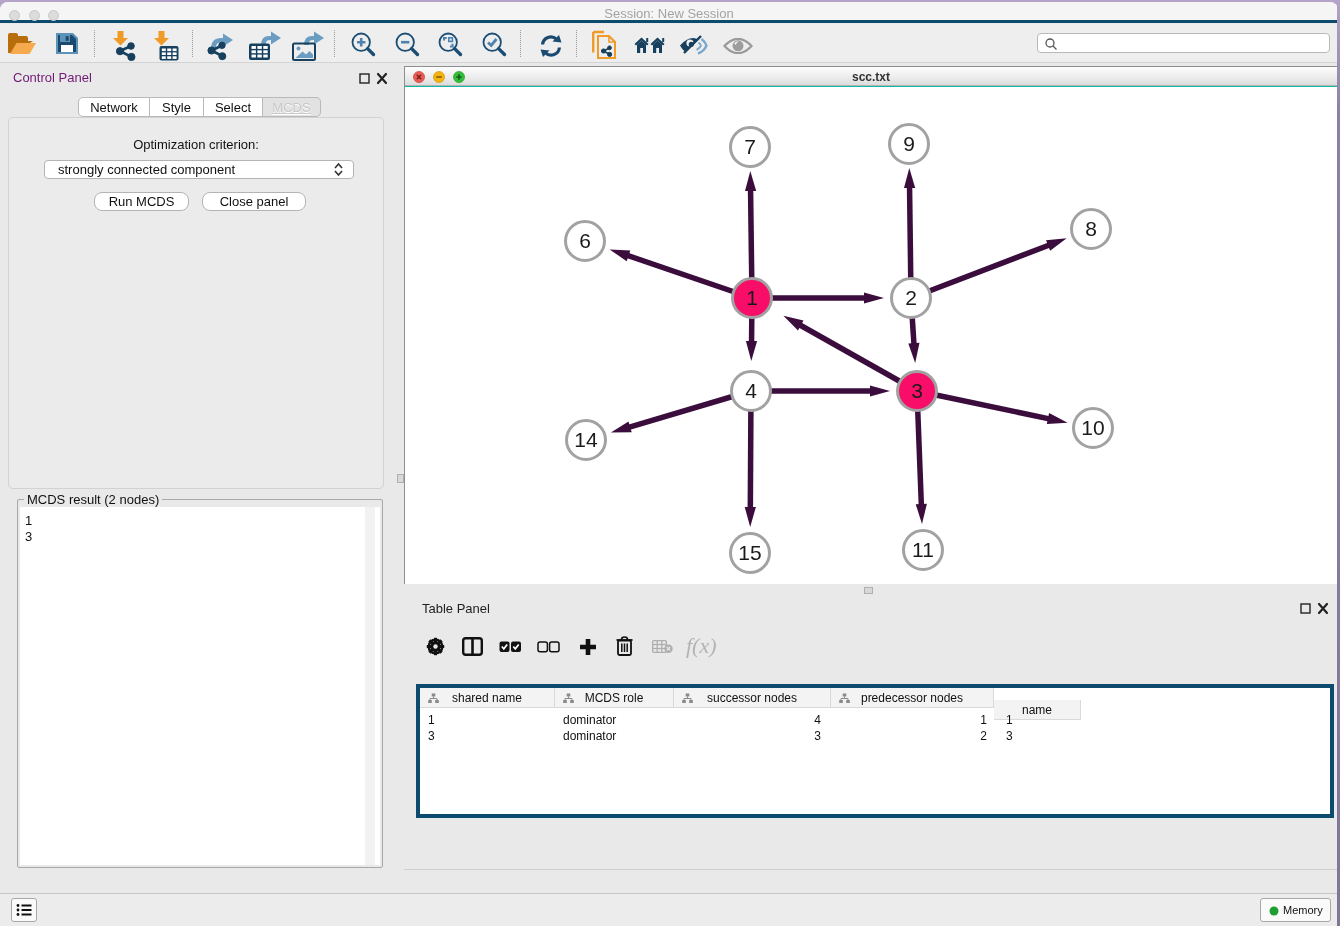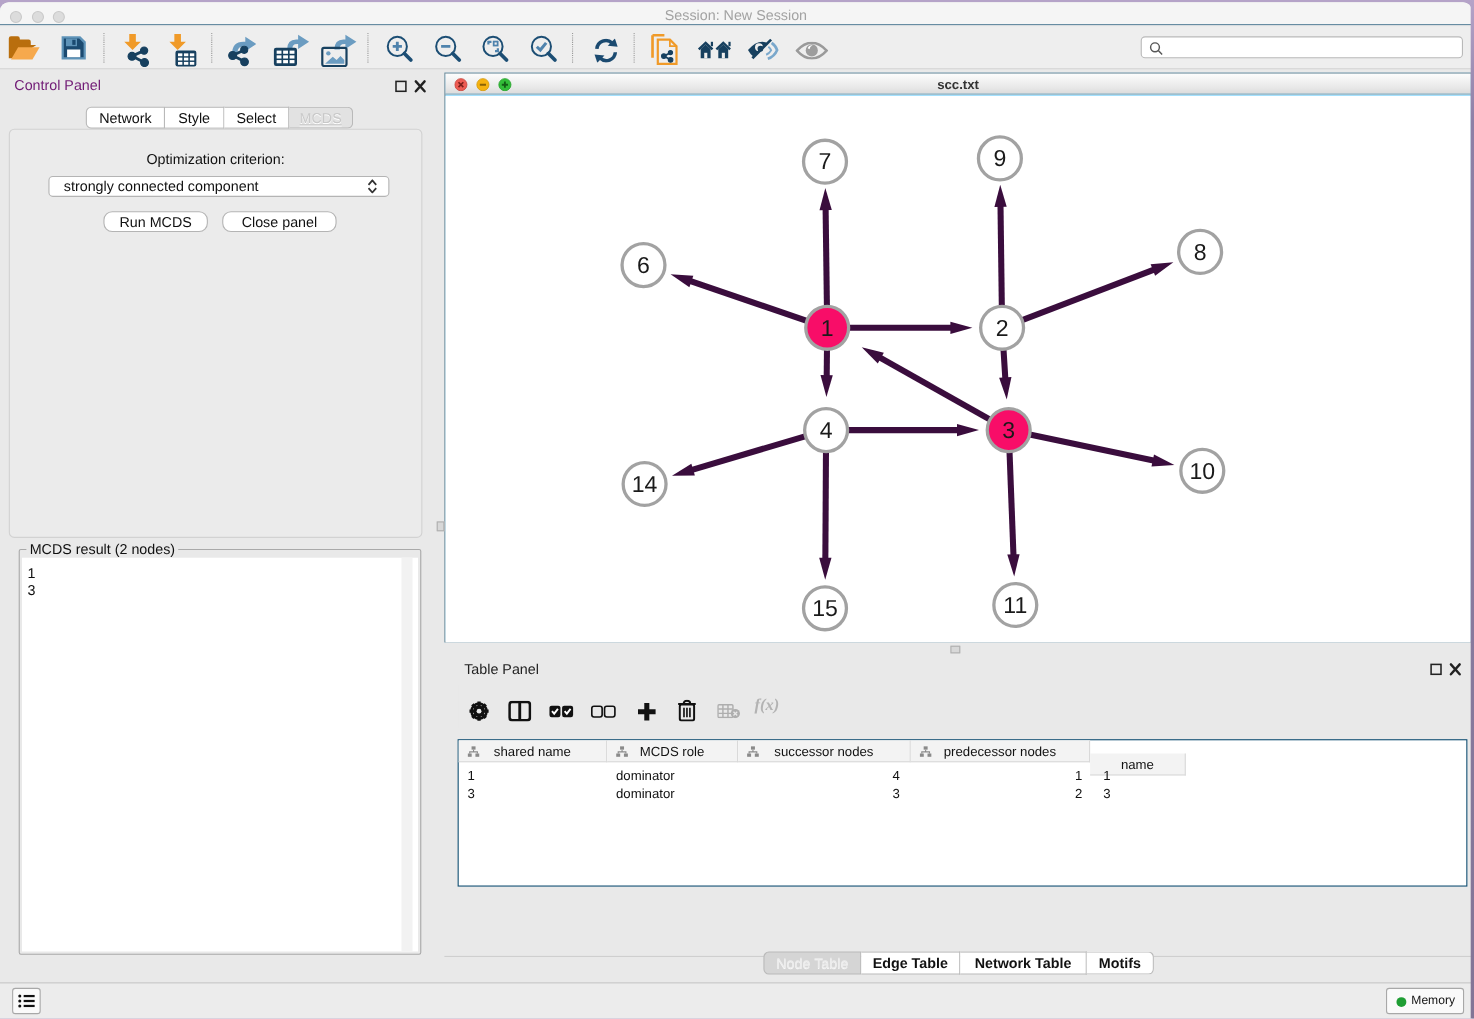--- a/index.html
+++ b/index.html
@@ -6,21 +6,21 @@
 html,body { width:1340px; height:926px; overflow:hidden; font-family:"Liberation Sans",sans-serif; }
 body { background:#b5a3c8; position:relative; }
 #win {
   position:absolute; left:0; top:2px; width:1338px; height:924px;
   background:#e9e9e9; border-radius:8px 8px 0 0;
 }
 #rightstrip { position:absolute; right:0; top:0; width:3px; height:926px;
   background:linear-gradient(#b5a3c8, #8d80a6 12%, #837596); z-index:50; }
 
 #titlebar { position:absolute; left:0; top:2px; width:1338px; height:21px;
-  background:#f5f5f5; border-radius:8px 8px 0 0; border-bottom:1px solid #0c4a6e; }
+  background:#f5f5f5; border-radius:8px 8px 0 0; border-bottom:3px solid #0c4a6e; }
 .tl { position:absolute; top:8px; width:11px; height:11px; border-radius:50%;
   background:#dcdcdc; border:1px solid #c9c9c9; }
 #title-text { position:absolute; top:4px; width:100%; text-align:center;
   font-size:13px; color:#a3a3a3; }
 
 #toolbar { position:absolute; left:0; top:24px; width:1338px; height:39px;
   background:#eeeeee; border-bottom:1px solid #d4d4d4; }
 .tbsep { position:absolute; top:6px; height:27px; width:0;
   border-left:1px dotted #9a9a9a; }
 .tbi { position:absolute; top:3px; }
@@ -46,33 +46,33 @@
   border-radius:8px; font-size:13px; color:#111; text-align:center; line-height:17px; }
 #fieldset { position:absolute; left:17px; top:435px; width:366px; height:369px;
   border:1px solid #a9a9a9; border-radius:2px;text-align:center; }
 #fs-legend { position:absolute; left:6px; top:-8px; background:#e9e9e9;
   padding:0 3px; font-size:13px; color:#111; }
 #fs-white { position:absolute; left:2px; top:7px; width:360px; height:358px; background:#fff; }
 #fs-scroll { position:absolute; right:5px; top:0px; width:10px; height:358px; background:#f2f2f2; }
 #fs-text { position:absolute; left:5px; top:6px; font-size:13px; color:#111; line-height:16px; }
 
 #netwin { position:absolute; left:404px; top:66px; width:934px; height:518px;
-  border:1px solid #8e8e8e; background:#7dd3fc; }
+  border:1px solid #8e8e8e; background:#14b8a6; }
 #nw-titlebar { position:absolute; left:0; top:0; width:100%; height:19px;
   background:linear-gradient(#fdfdfd,#e8e8e8 70%,#dcdcdc); border-bottom:1px solid #b4b4b4; }
 #nw-title { position:absolute; width:100%; top:3px; text-align:center;
   font-size:12px; font-weight:bold; color:#333; }
 #nw-canvas { position:absolute; left:0; top:20px; width:932px; height:497px; background:#fff; }
 
 #tpanel { position:absolute; left:404px; top:596px; width:934px; height:297px; background:#e9e9e9; }
 #tp-title { position:absolute; left:18px; top:5px; font-size:13px; color:#222; }
 #tp-toolbar { position:absolute; left:13px; top:26px; width:908px; height:40px;
   background:#e9e9e9; }
-#tp-white { position:absolute; left:12px; top:76px; width:918px; height:134px;
-  background:#fff; border:1px solid #0c4a6e; }
+#tp-white { position:absolute; left:12px; top:88px; width:918px; height:134px;
+  background:#fff; border:4px solid #0c4a6e; }
 .th { position:absolute; top:0; height:20px; background:#f3f3f3;
   border-right:1px solid #d9d9d9; border-bottom:1px solid #d9d9d9;
   font-size:12px; color:#111; text-align:center; line-height:20px; }
 .trow { position:absolute; font-size:12px; color:#111; }
 .thicon { position:absolute; left:8px; top:5px; }
 #tp-tabs { position:absolute; left:290px; top:269px; height:21px; }
 .tptab { float:left; height:21px; line-height:20px; font-size:13px; font-weight:bold; text-align:center;
   background:#fff; border:1px solid #b9b9b9; border-left:none; color:#111; }
 .tptab.sel { background:#d5d5d5; color:#ececec; text-shadow:0 1px 0 #f8f8f8;
   border-radius:5px 0 0 5px; border-left:1px solid #b9b9b9; font-weight:normal; }
@@ -418,21 +418,21 @@
         <rect x="0.7" y="0.7" width="13.6" height="11.6" rx="1"></rect>
         <line x1="1" y1="4.5" x2="14" y2="4.5"></line>
         <line x1="1" y1="8.5" x2="14" y2="8.5"></line>
         <line x1="5.2" y1="1" x2="5.2" y2="12"></line>
         <line x1="9.8" y1="1" x2="9.8" y2="12"></line>
       </g>
       <circle cx="16.5" cy="8.7" r="4.2" fill="#aeaeae"></circle>
       <path d="M14.8 7 L18.2 10.4 M18.2 7 L14.8 10.4" stroke="#e9e9e9" stroke-width="1.2"></path>
     </svg>
 
-    <div style="position:absolute;left:269px;top:11px;font-family:'Liberation Serif',serif;font-style:italic;font-size:15px;color:#b3b3b3;font-weight:bold;">f(x)</div>
+    <div style="position:absolute;left:269px;top:11px;font-family:'Liberation Serif',serif;font-style:italic;font-size:22px;color:#b3b3b3;">f(x)</div>
   </div>
   <div id="tp-white">
     <div class="th" style="left:0px;width:135px;"><svg class="thicon" width="11" height="11" viewBox="0 0 11 11">
           <g fill="#8a8a8a">
             <rect x="3.7" y="0.5" width="3.6" height="3"></rect>
             <rect x="0.2" y="7" width="3.6" height="3"></rect>
             <rect x="7.2" y="7" width="3.6" height="3"></rect>
           </g>
           <path d="M5.5 3.5 V5.5 M2 7 V5.5 H9 V7" fill="none" stroke="#8a8a8a" stroke-width="1"></path>
         </svg>shared name</div>
@@ -466,26 +466,20 @@
     <div class="trow" style="left:254px;top:25px;width:147px;text-align:right;">4</div>
     <div class="trow" style="left:411px;top:25px;width:156px;text-align:right;">1</div>
     <div class="trow" style="left:586px;top:25px;">1</div>
     <div class="trow" style="left:8px;top:41px;">3</div>
     <div class="trow" style="left:143px;top:41px;">dominator</div>
     <div class="trow" style="left:254px;top:41px;width:147px;text-align:right;">3</div>
     <div class="trow" style="left:411px;top:41px;width:156px;text-align:right;">2</div>
     <div class="trow" style="left:586px;top:41px;">3</div>
   </div>
   <div style="position:absolute;left:0;top:273px;width:934px;height:1px;background:#cfcfcf;"></div>
-  <div id="tp-tabs">
-    <div class="tptab sel" style="width:89px">Node Table</div>
-      <div class="tptab" style="width:90px">Edge Table</div>
-      <div class="tptab" style="width:115px">Network Table</div>
-      <div class="tptab" style="width:61px">Motifs</div>
-  </div>
 </div>
 
 <div style="position:absolute;left:397px;top:474px;width:7px;height:9px;background:#d8d8d8;border:1px solid #b0b0b0;"></div>
 <div style="position:absolute;left:864px;top:587px;width:9px;height:7px;background:#d8d8d8;border:1px solid #b0b0b0;"></div>
 
 <div id="statusbar">
   <div id="sb-left">
     <svg width="16" height="14" style="position:absolute;left:4px;top:4px" viewBox="0 0 16 14">
       <circle cx="2" cy="2.5" r="1.4" fill="#111"></circle>
         <rect x="5.5" y="1.5" width="10" height="2" fill="#111"></rect>

